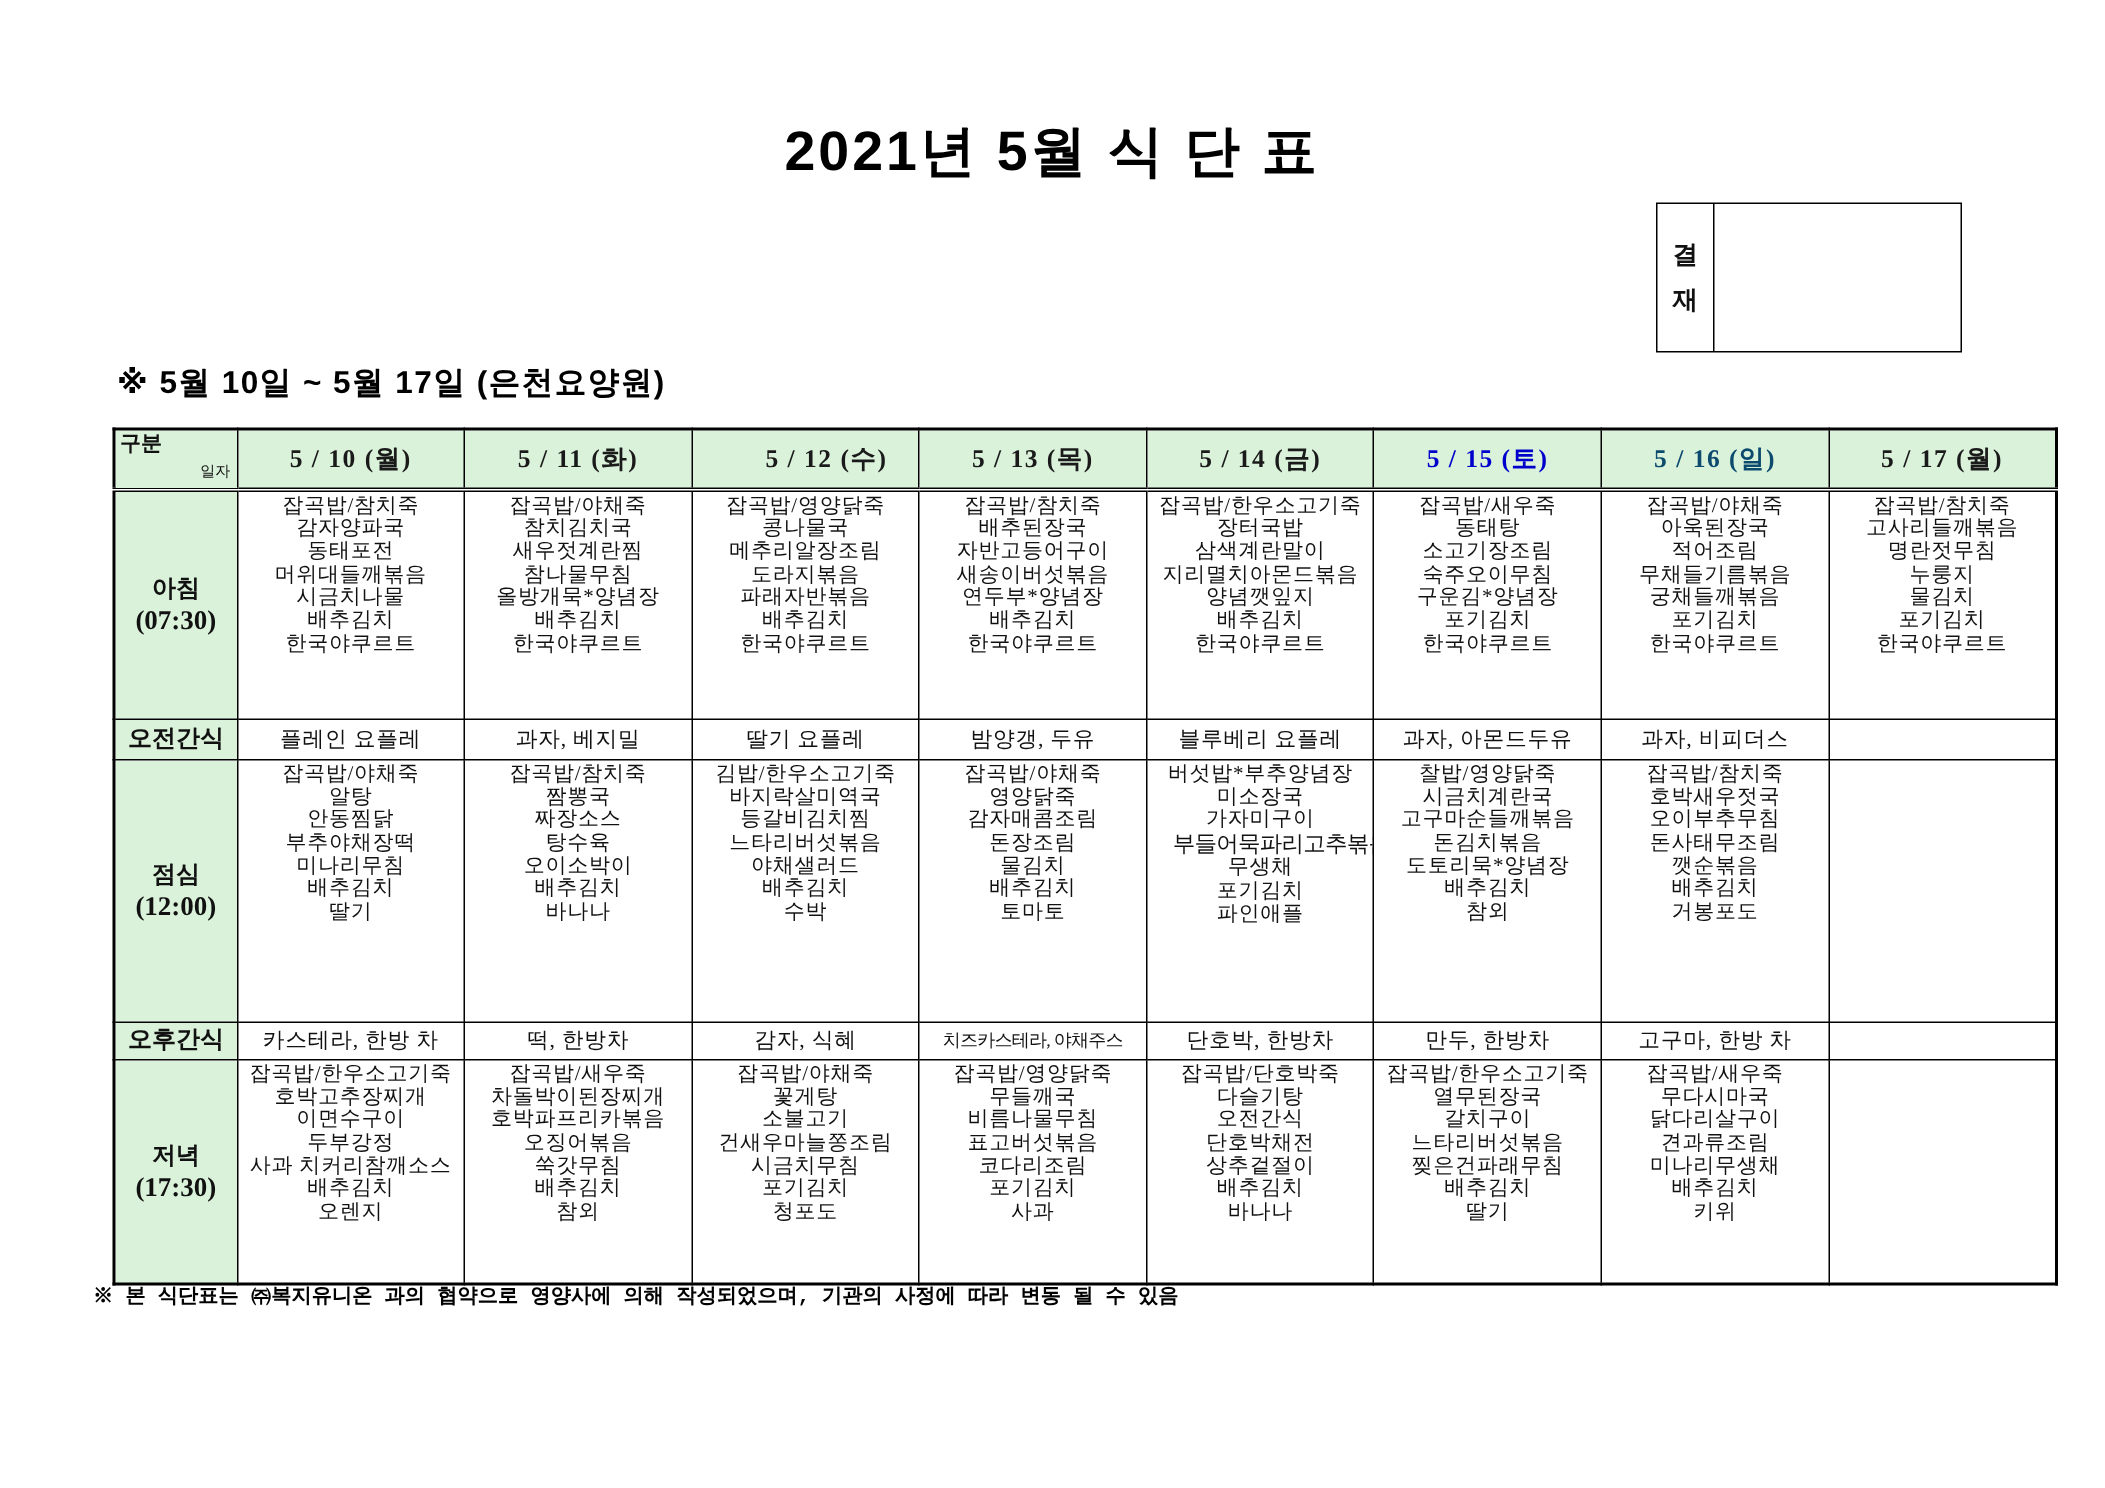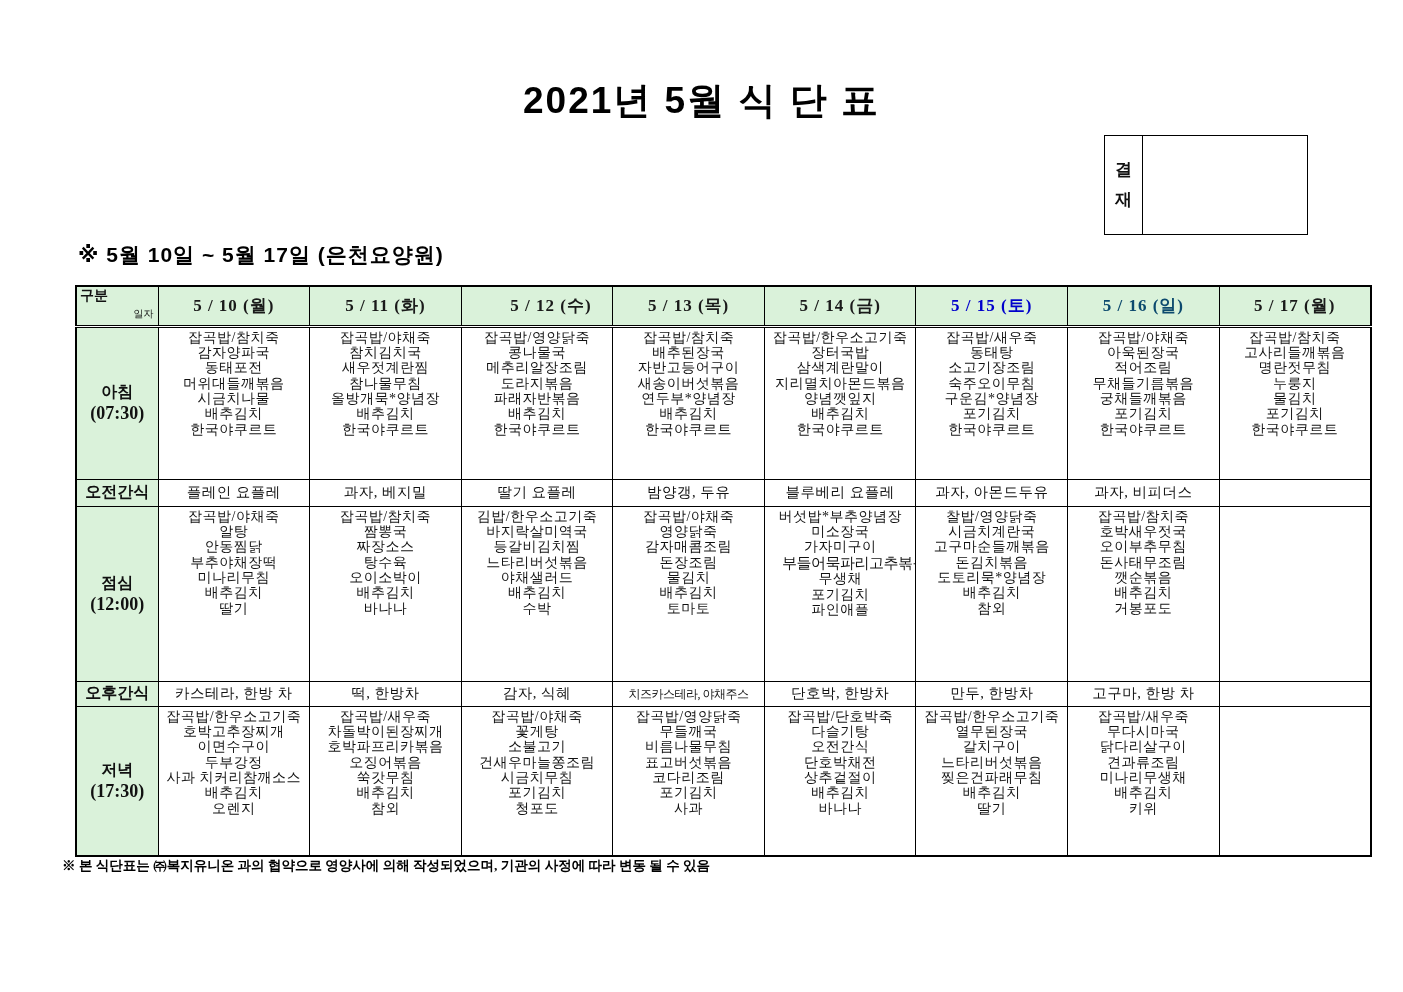--- a/index.html
+++ b/index.html
@@ -80,21 +80,21 @@
     letter-spacing:0.5px;white-space:nowrap;color:#111;
   }
   .menu-item.small{font-size:15px;letter-spacing:-0.5px;padding-left:16px;}
   td.snack-cell{
     text-align:center;font-size:14.5px;letter-spacing:0.5px;
     white-space:nowrap;color:#111;
   }
   td.snack-cell .small{font-size:12px;letter-spacing:-0.5px;}
   .footnotes{
     position:absolute;top:857px;left:62px;
-    font-family:Liberation Serif, serif;
+    font-family:Liberation Mono, monospace;
     font-weight:bold;font-size:13.5px;line-height:18px;color:#000;
   }
 </style>
 </head>
 <body>
 
 <div class="page">
 
   <div class="page-title">2021년 5월 식 단 표</div>
 

